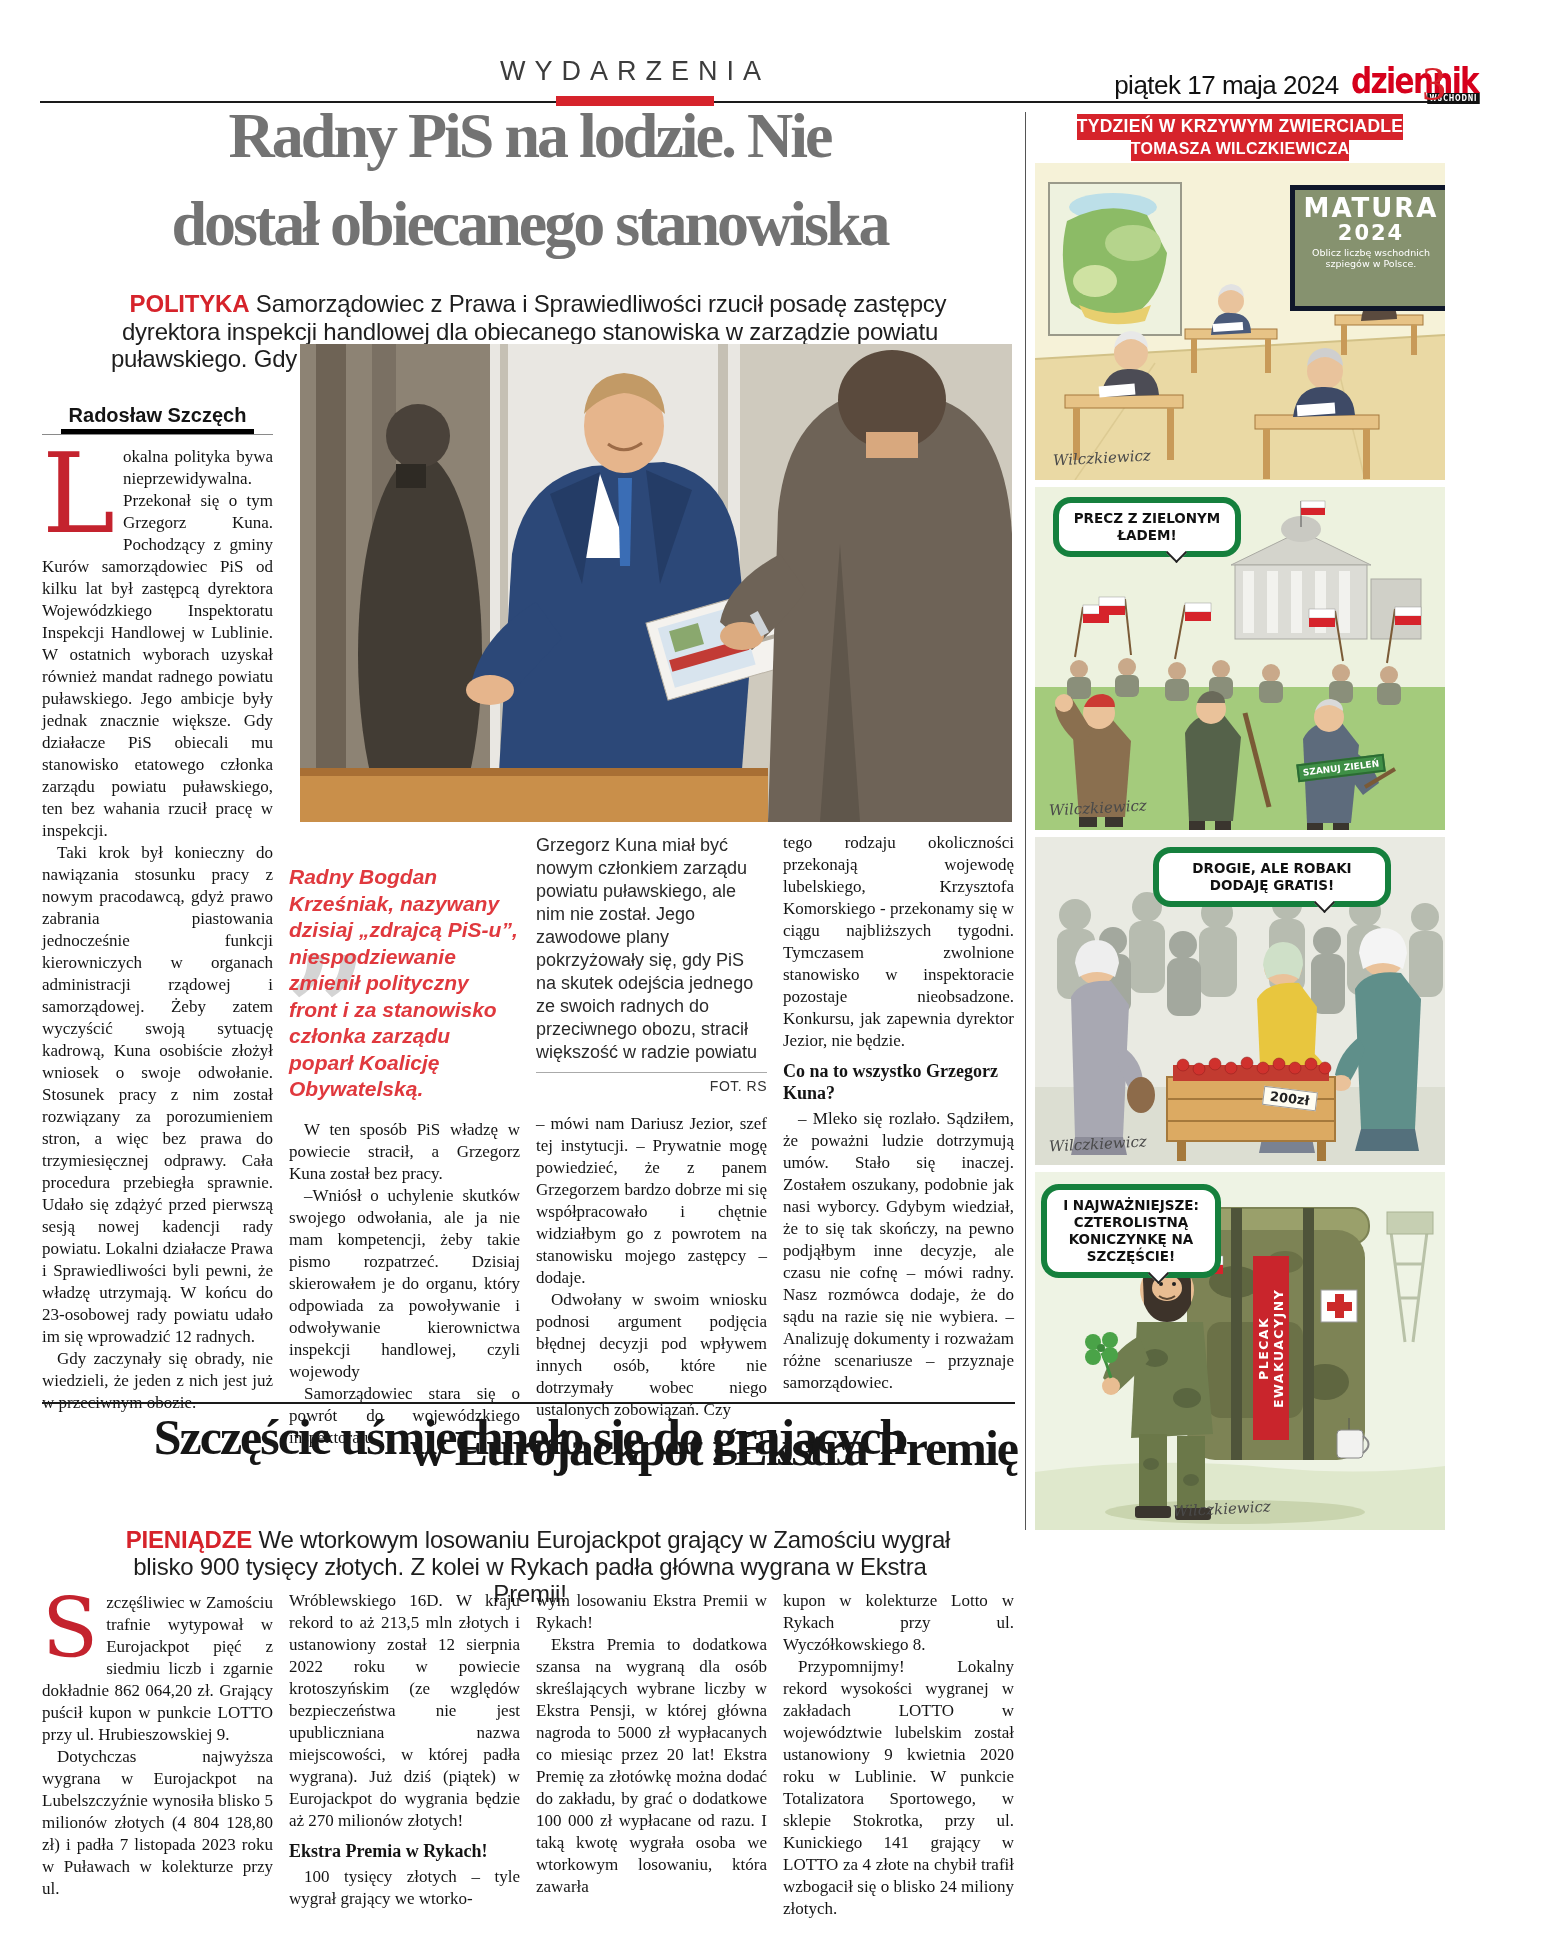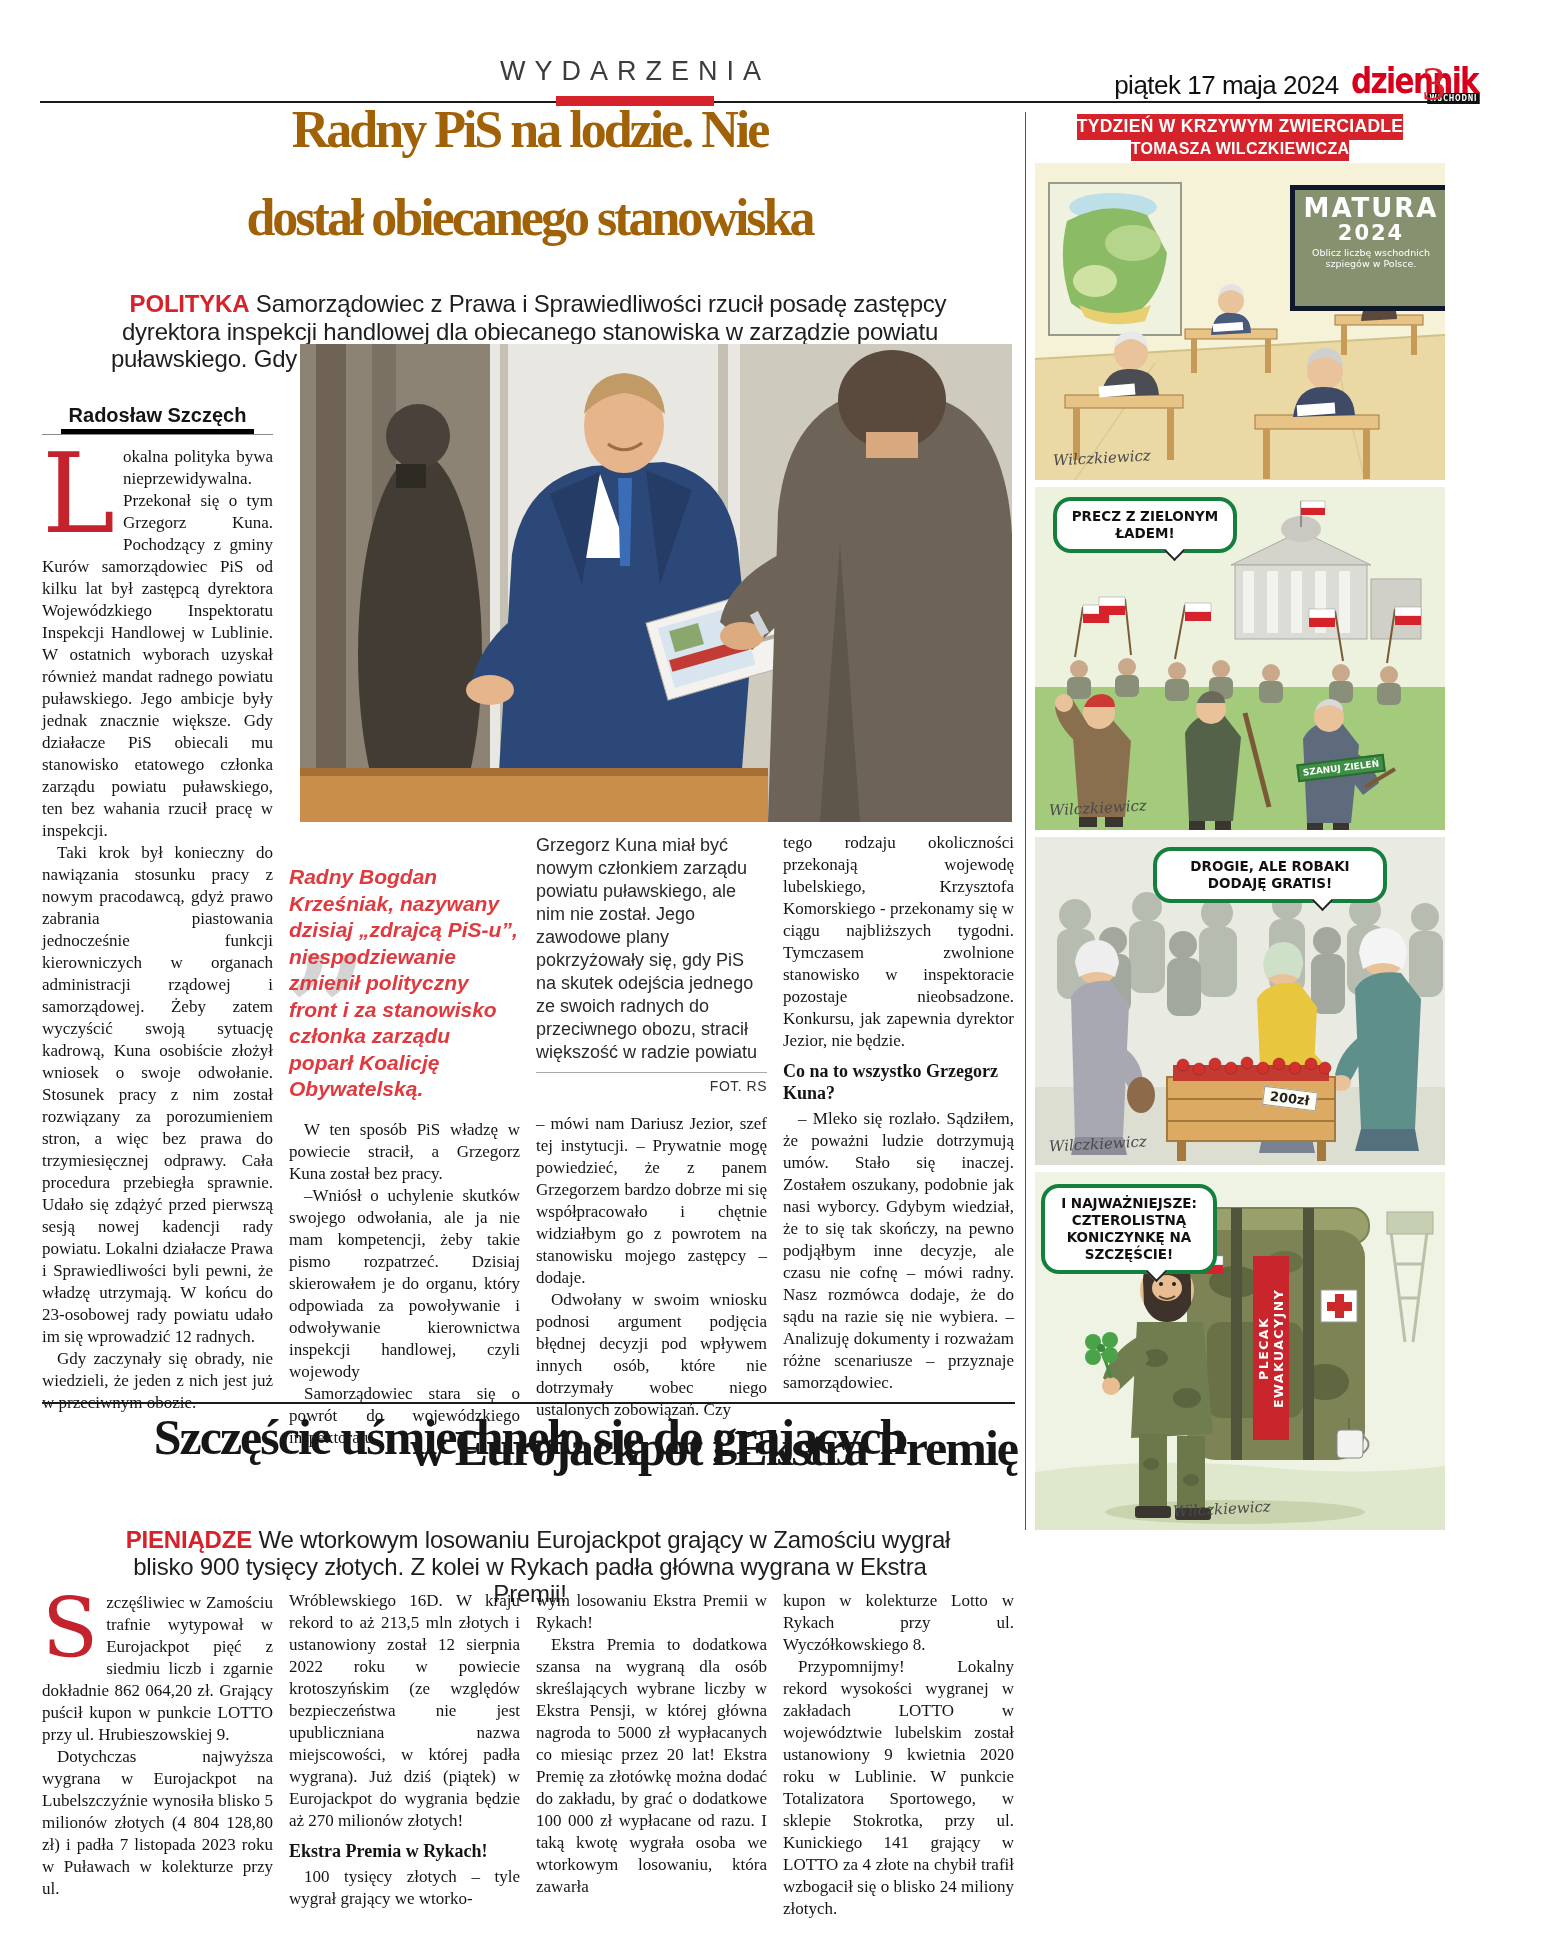--- a/index.html
+++ b/index.html
@@ -15,21 +15,21 @@
     font-family:"Liberation Sans",sans-serif;font-size:26px;color:#111;letter-spacing:-0.5px;}
   .logo{position:absolute;left:1351px;top:60px;font-family:"DejaVu Sans",sans-serif;font-weight:bold;
     font-size:36px;color:#d6001c;letter-spacing:-2px;transform:scaleX(0.82);transform-origin:left;}
   .logo-sub{position:absolute;right:-2px;bottom:-3px;background:#111;color:#fff;font-size:8px;
     letter-spacing:1px;padding:1px 3px;font-weight:bold;}
   .pageno{position:absolute;left:1422px;top:56px;font-family:"Liberation Serif",serif;
     font-size:48px;color:#d6232b;}
 
   
   .h1line{position:absolute;left:42px;width:975px;text-align:center;font-weight:bold;
-    font-size:52px;line-height:1;letter-spacing:-3px;color:#a16207;}
+    font-size:64px;line-height:1;letter-spacing:-3px;color:#737373;}
   .h1a{top:104px;} .h1b{top:192px;}
   .lead{position:absolute;left:80px;top:290px;width:900px;text-align:center;
     font-family:"Liberation Sans",sans-serif;font-size:24px;line-height:27.5px;color:#1e1e1e;letter-spacing:-0.2px;}
   .kicker{color:#d6232b;font-weight:bold;margin-left:16px;}
   .byline-wrap{position:absolute;left:42px;top:404px;width:231px;text-align:center;border-bottom:1px solid #8a8a8a;padding-bottom:0;}
   .byline{display:inline-block;font-family:"Liberation Sans",sans-serif;font-weight:bold;font-size:20px;
     border-bottom:5px solid #000;padding:0 8px 2px;}
 
   .col{position:absolute;width:231px;font-size:17px;line-height:22px;text-align:justify;}
   .col p{margin:0;}
@@ -65,21 +65,21 @@
   
   .vline{position:absolute;left:1025px;top:112px;width:1px;height:1418px;background:#555;}
   .banner{position:absolute;left:1035px;top:114px;width:410px;text-align:center;z-index:6;}
   .banner-l1,.banner-l2{display:inline-block;background:#d6232b;color:#fff;font-family:"Liberation Sans",sans-serif;
     font-weight:bold;font-size:17.5px;padding:2px 0 3px;letter-spacing:0.3px;}
   .banner-l2{font-size:16px;margin-top:-2px;}
   .panel{position:absolute;left:1035px;width:410px;overflow:hidden;}
   .panel svg{position:absolute;left:0;top:0;}
   .p1{top:163px;height:317px;} .p2{top:487px;height:343px;} .p3{top:837px;height:328px;} .p4{top:1172px;height:358px;}
 
-  .bubble{position:absolute;background:#fff;border:4px solid #15803d;border-radius:18px;
+  .bubble{position:absolute;background:#fff;border:6px solid #15803d;border-radius:18px;
     padding:7px 9px;font-family:"DejaVu Sans",sans-serif;font-weight:bold;font-size:13.5px;
     line-height:1.25;text-align:center;color:#111;z-index:4;}
   .bubble::after{content:"";position:absolute;width:13px;height:13px;background:#fff;
     border-right:2px solid #222;border-bottom:2px solid #222;transform:rotate(45deg);bottom:-9px;}
   .bub2{left:18px;top:10px;width:158px;} .bub2::after{left:110px;}
   .bub3{left:118px;top:10px;width:208px;} .bub3::after{left:158px;}
   .bub4{left:6px;top:12px;width:150px;} .bub4::after{left:104px;}
 
   .board{position:absolute;left:255px;top:22px;width:152px;height:116px;background:#86926f;
     border:5px solid #0f172a;text-align:center;color:#fff;z-index:3;}

